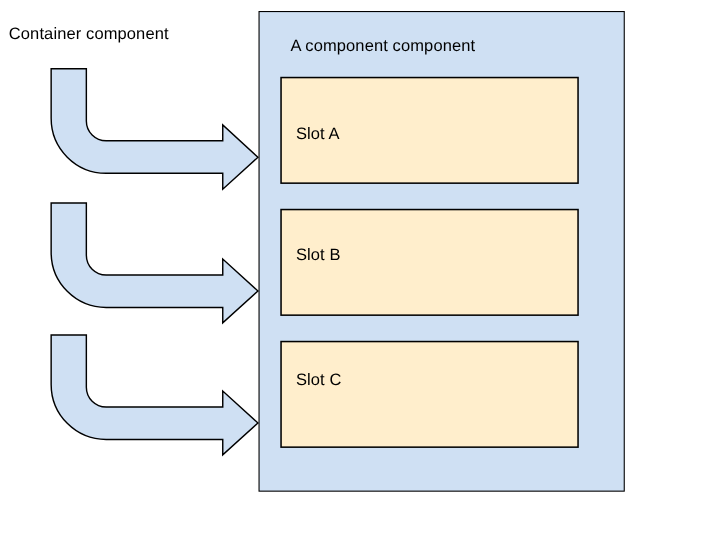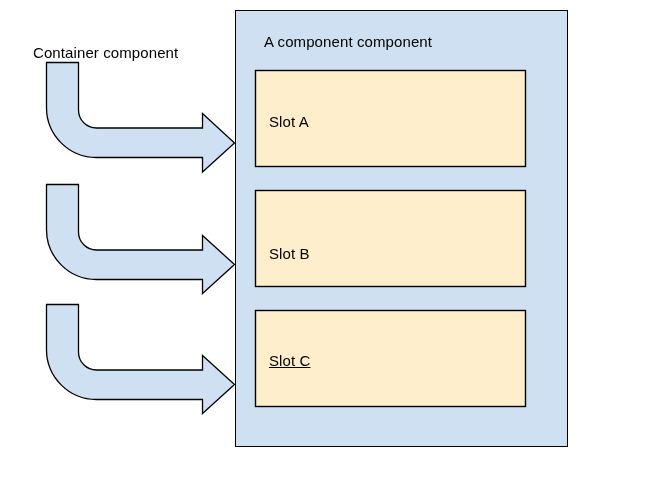--- a/index.html
+++ b/index.html
@@ -26,41 +26,39 @@
   .label-text {
     position: absolute;
     font-family: "Liberation Sans", sans-serif;
     font-size: 15px;
     line-height: 18px;
     color: #000000;
     white-space: nowrap;
     letter-spacing: 0.1px;
   }
   #container-component-label {
-    left: 33px;
+    left: 8px;
     top: 22px;
-    margin-top: 22px;
   }
   #template-component-title {
     left: 264px;
     top: 33px;
   }
   #slot-a-label {
     left: 269px;
     top: 113px;
     text-align: center;
   }
   #slot-b-label {
     left: 269px;
-    top: 245px;
+    top: 223px;
   }
   #slot-c-label {
     left: 269px;
-    top: 352px;
-    text-decoration: underline;
+    top: 337px;
   }
 </style>
 </head>
 <body>
 
 <svg id="diagram-canvas" viewBox="0 0 656 496" width="656" height="496" xmlns="http://www.w3.org/2000/svg">
 
   <rect x="235.5" y="10.5" width="332" height="436" fill="#cfe0f3" stroke="#000000" stroke-width="1"></rect>
 
   <rect x="255.5" y="70.5" width="270" height="96" fill="#ffeecc" stroke="#000000" stroke-width="1.4"></rect>

